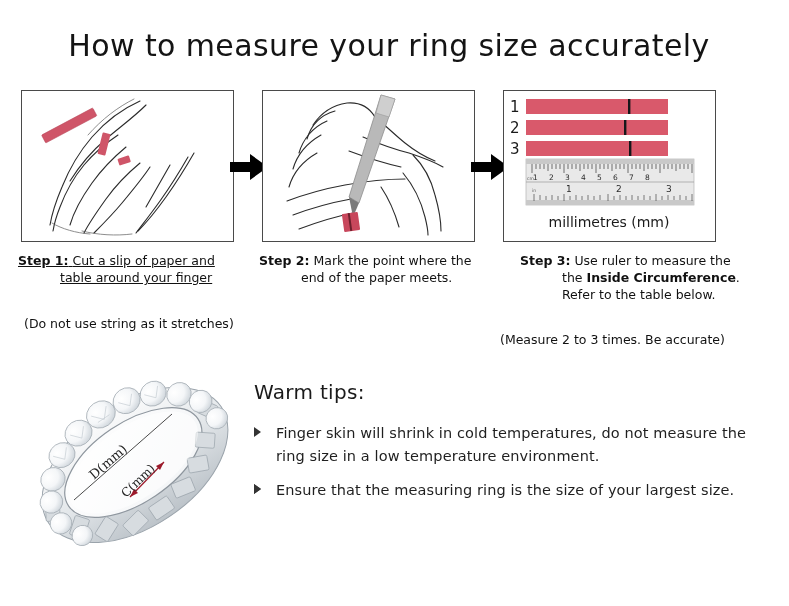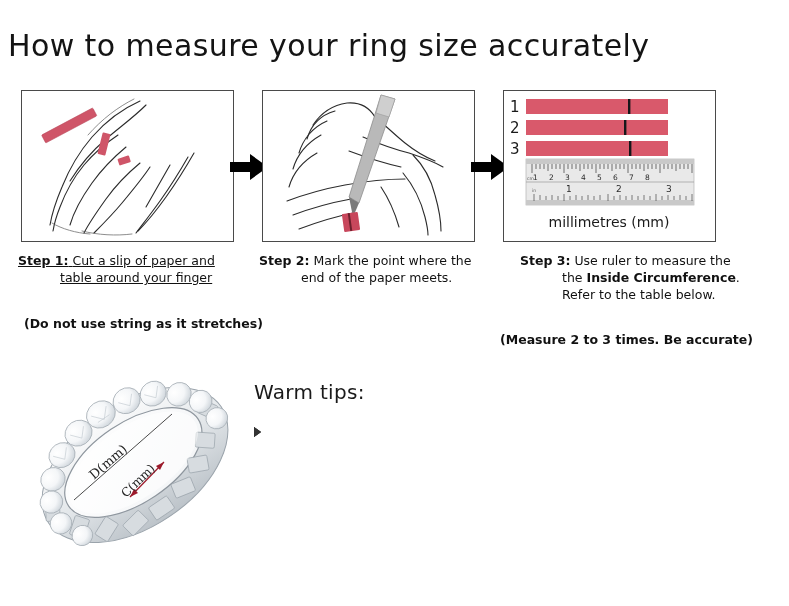--- a/index.html
+++ b/index.html
@@ -15,27 +15,27 @@
     color: #1a1a1a;
     overflow: hidden;
   }
 
   
   .page-title {
     position: absolute;
     left: 0;
     top: 28px;
     width: 778px;
+    text-align: center;
     font-family: "DejaVu Sans", "Liberation Sans", sans-serif;
     font-size: 30px;
     font-weight: 400;
     letter-spacing: 0.4px;
     color: #141414;
     white-space: nowrap;
-    padding-left: 8px;
   }
 
   
   .steps-row {
     position: absolute;
     left: 0;
     top: 90px;
     width: 789px;
     height: 160px;
   }
@@ -74,21 +74,20 @@
   .caption.c3 { left: 520px; top: 252px; width: 258px; }
 
   .caption .lead { font-weight: bold; }
   .caption .ln2, .caption .ln3 { display: block; padding-left: 42px; }
   .caption .strong { font-weight: bold; }
 
   .note {
     position: absolute;
     font-size: 12.5px;
     color: #111;
-    font-weight: bold;
   }
   .note.n1 { left: 24px;  top: 316px; }
   .note.n3 { left: 500px; top: 332px; }
 
   
   .ring-figure {
     position: absolute;
     left: 22px;
     top: 352px;
     width: 226px;
@@ -429,20 +428,22 @@
       <text x="104" y="146" transform="rotate(-44 104 146)" font-family="DejaVu Serif, Liberation Serif, serif" font-size="12" fill="#222">C(mm)</text>
     </g>
   </svg>
 </div>
 
 <div class="tips">
   <div class="tips-heading">Warm tips:</div>
 
   <div class="tip-item">
     <span class="tip-bullet"></span>
+    <span>Finger skin will shrink in cold temperatures, do not measure the ring size in a low temperature environment.</span>
   </div>
   <div class="tip-item">
     <span class="tip-bullet"></span>
   </div>
   <div class="tip-item">
     <span class="tip-bullet"></span>
+    <span>Ensure that the measuring ring is the size of your largest size.</span>
   </div>
 </div>
 
 </body></html>

